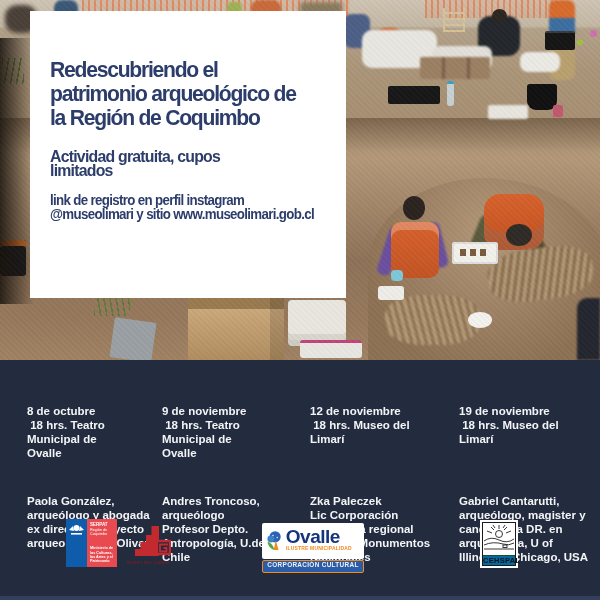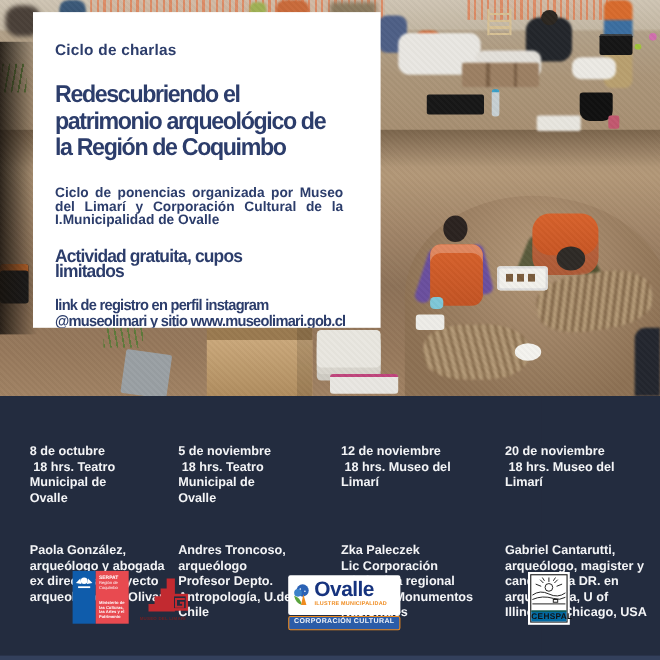--- a/index.html
+++ b/index.html
@@ -83,66 +83,64 @@
     <div class="ph" style="left:112px;top:320px;width:42px;height:40px;border-radius:2px;background:#9aa0a4;transform:rotate(8deg);"></div>
     <div class="ph" style="left:94px;top:284px;width:36px;height:32px;background:repeating-linear-gradient(80deg,#5e7a3a 0 1.5px,transparent 1.5px 6px);"></div>
     <div class="ph" style="left:2px;top:58px;width:22px;height:26px;background:repeating-linear-gradient(100deg,#5e7a3a 0 1.5px,transparent 1.5px 6px);"></div>
     <div class="ph" style="left:0;top:240px;width:26px;height:36px;background:#1b1b1b;border-radius:3px;box-shadow:inset 0 6px 0 #c96a2a;"></div>
     <div class="ph left-dark"></div>
     <div class="ph blur1" style="left:577px;top:298px;width:23px;height:62px;border-radius:10px 0 0 0;background:#23262e;"></div>
     <div class="ph grain"></div>
   </div>
 
   <div style="position:absolute;left:30px;top:11px;width:316px;height:287px;background:#ffffff;box-sizing:border-box;padding:26px 18px 0 20px;overflow:hidden;color:#2c3d6b;">
-    <div style="font-size:14px;font-weight:bold;letter-spacing:.2px;">Ciclo de charlas</div>
     <div style="margin-top:21px;font-size:22px;line-height:24px;font-weight:bold;letter-spacing:-1.3px;white-space:pre;transform:scaleX(.96);transform-origin:0 0;">Redescubriendo el
 patrimonio arqueológico de
 la Región de Coquimbo</div>
-    <div style="margin-top:23px;width:262px;font-size:12.5px;line-height:12.5px;font-weight:bold;text-align:justify;">Ciclo de ponencias organizada por Museo del Limarí y Corporación Cultural de la I.Municipalidad de Ovalle</div>
     <div style="margin-top:19px;font-size:16.5px;line-height:14px;font-weight:bold;letter-spacing:-.8px;white-space:pre;transform:scaleX(.96);transform-origin:0 0;">Actividad gratuita, cupos
 limitados</div>
     <div style="margin-top:16px;font-size:14px;line-height:14px;font-weight:bold;letter-spacing:-.7px;white-space:pre;transform:scaleX(.95);transform-origin:0 0;">link de registro en perfil instagram
 @museolimari y sitio www.museolimari.gob.cl</div>
   </div>
 
   <div style="position:absolute;left:0;top:360px;width:492px;height:240px;background:#232c3f;color:#f3f4f6;">
 
     <div style="position:absolute;left:27px;top:16px;width:132px;font-weight:bold;font-size:11.5px;line-height:14px;white-space:pre;">
       <div style="height:62px;">8 de octubre
  18 hrs. Teatro
 Municipal de
 Ovalle</div>
       <div>Paola González,
 arqueólogo y abogada
 ex directora proyecto
 arqueológico El Olivar</div>
     </div>
     <div style="position:absolute;left:162px;top:16px;width:132px;font-weight:bold;font-size:11.5px;line-height:14px;white-space:pre;">
-      <div style="height:62px;">5 de noviembre
+      <div style="height:62px;">9 de noviembre
  18 hrs. Teatro
 Municipal de
 Ovalle</div>
       <div>Andres Troncoso,
 arqueólogo
 Profesor Depto.
 Antropología, U.de
 Chile</div>
     </div>
     <div style="position:absolute;left:310px;top:16px;width:136px;font-weight:bold;font-size:11.5px;line-height:14px;white-space:pre;">
       <div style="height:62px;">12 de noviembre
  18 hrs. Museo del
 Limarí</div>
       <div>Zka Paleczek
 Lic Corporación
 Of técnica regional
 Consejo Monumentos
 Nacionales</div>
     </div>
     <div style="position:absolute;left:459px;top:16px;width:140px;font-weight:bold;font-size:11.5px;line-height:14px;white-space:pre;">
-      <div style="height:62px;">20 de noviembre
+      <div style="height:62px;">19 de noviembre
  18 hrs. Museo del
 Limarí</div>
       <div>Gabriel Cantarutti,
 arqueólogo, magister y
 candidato a DR. en
 arqueología, U of
 Illinois at Chicago, USA</div>
     </div>
 
     <div style="position:absolute;left:66px;top:159px;width:51px;height:48px;display:flex;">

